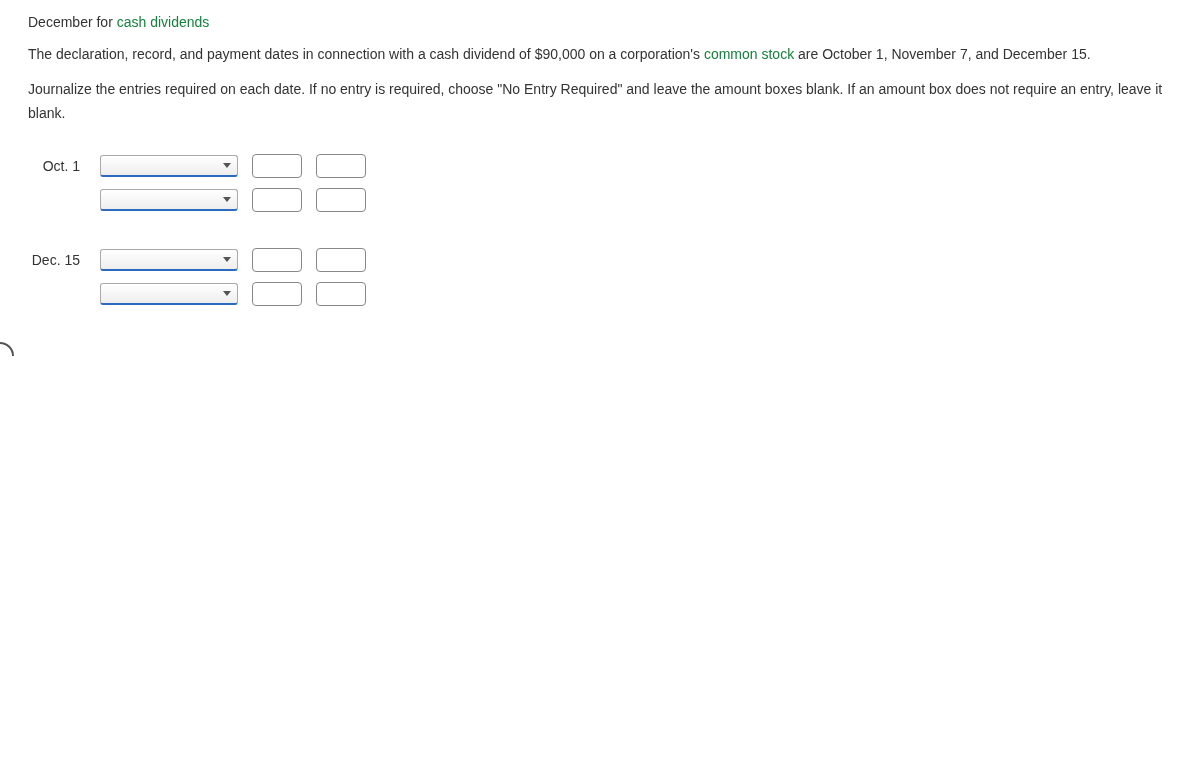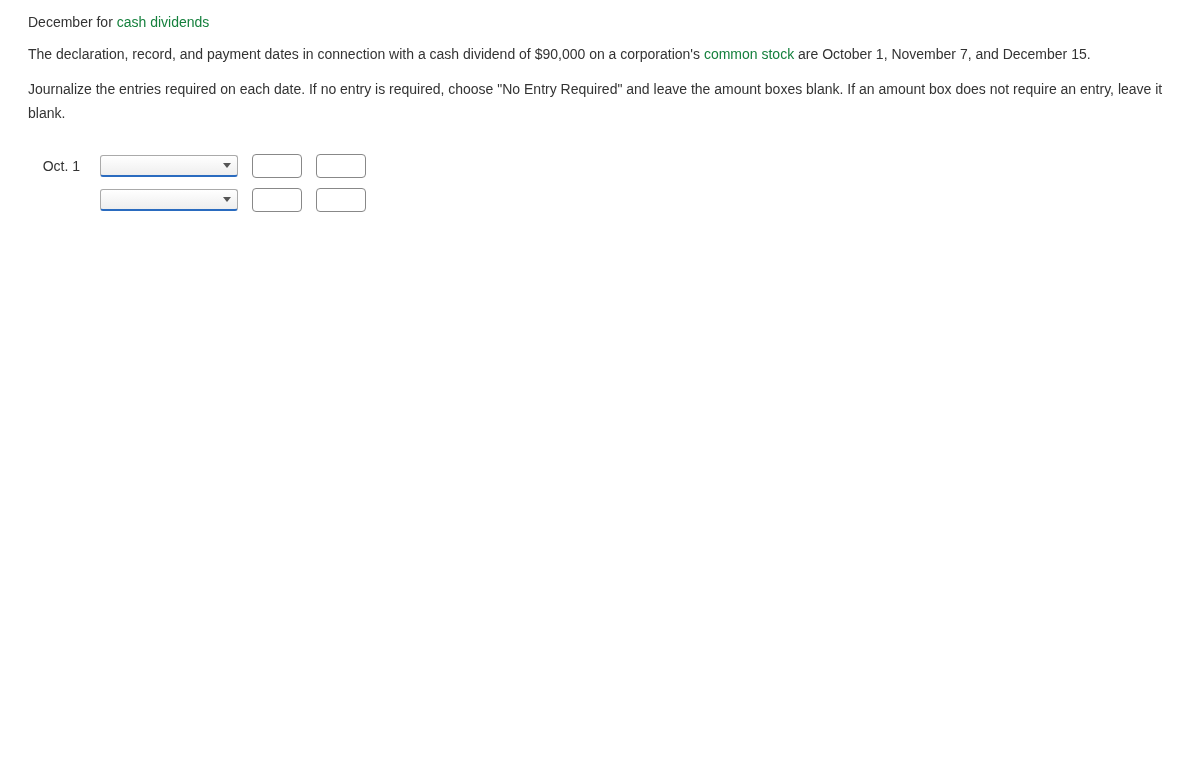--- a/index.html
+++ b/index.html
@@ -121,18 +121,36 @@
         <div class="date-spacer"></div>
         <div class="account-select">
           <div class="caret"></div>
         </div>
         <input class="amount-box" style="">
         <input class="amount-box" style="">
       </div>
     </div>
 
 
+    <div class="date-group">
+      <div class="journal-row">
+        <div class="date-label">Dec. 15</div>
+        <div class="account-select">
+          <div class="caret"></div>
+        </div>
+        <input class="amount-box" style="">
+        <input class="amount-box" style="">
+      </div>
+      <div class="journal-row">
+        <div class="date-spacer"></div>
+        <div class="account-select">
+          <div class="caret"></div>
+        </div>
+        <input class="amount-box" style="">
+        <input class="amount-box" style="">
+      </div>
+    </div>
 
   </div>
 
   <div class="step-badge"></div>
 
 </div>
 
 </body></html>

